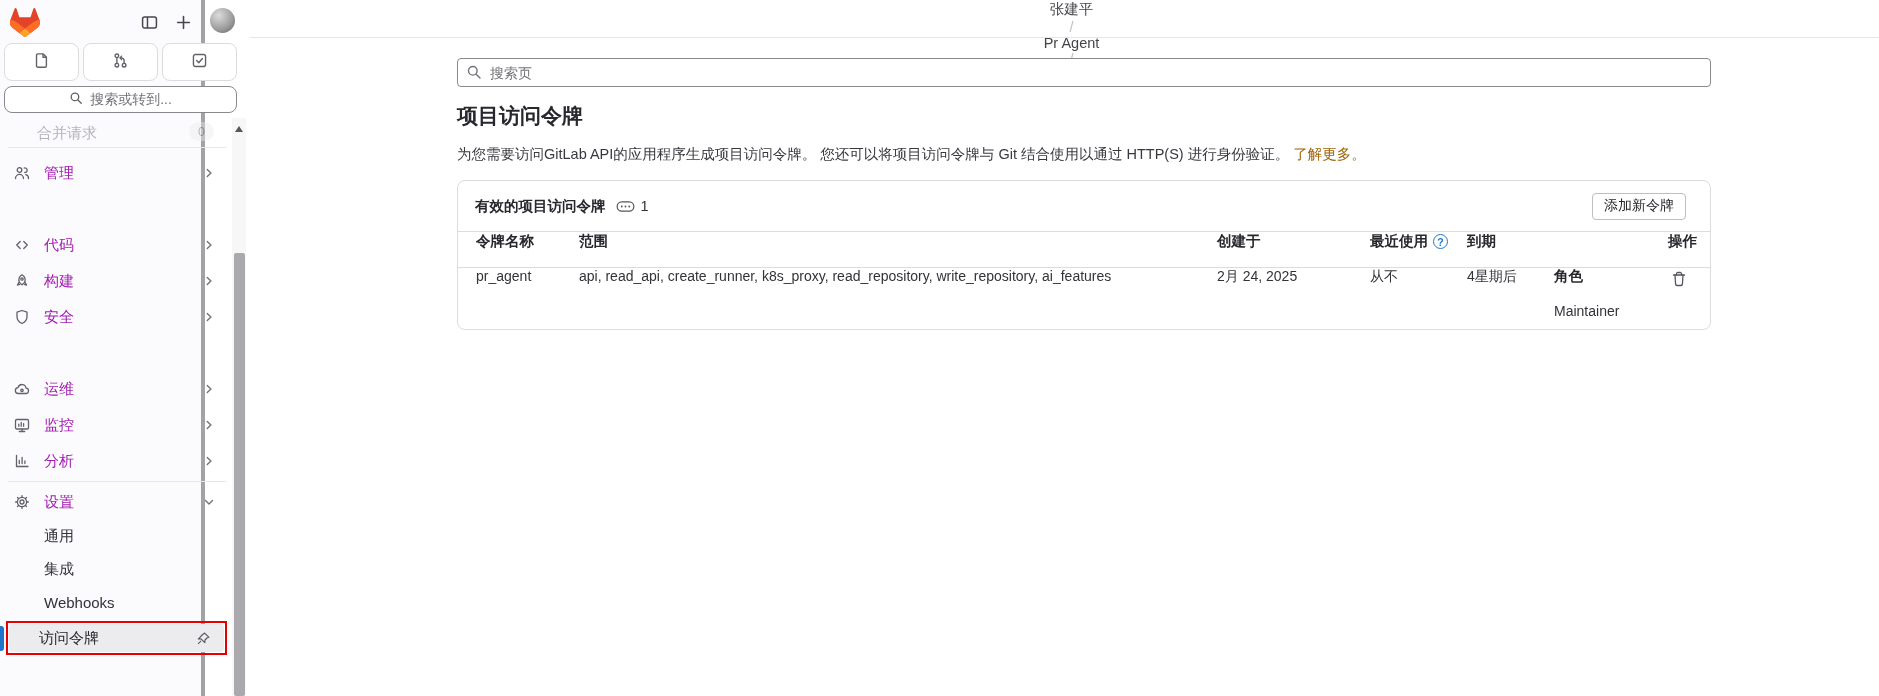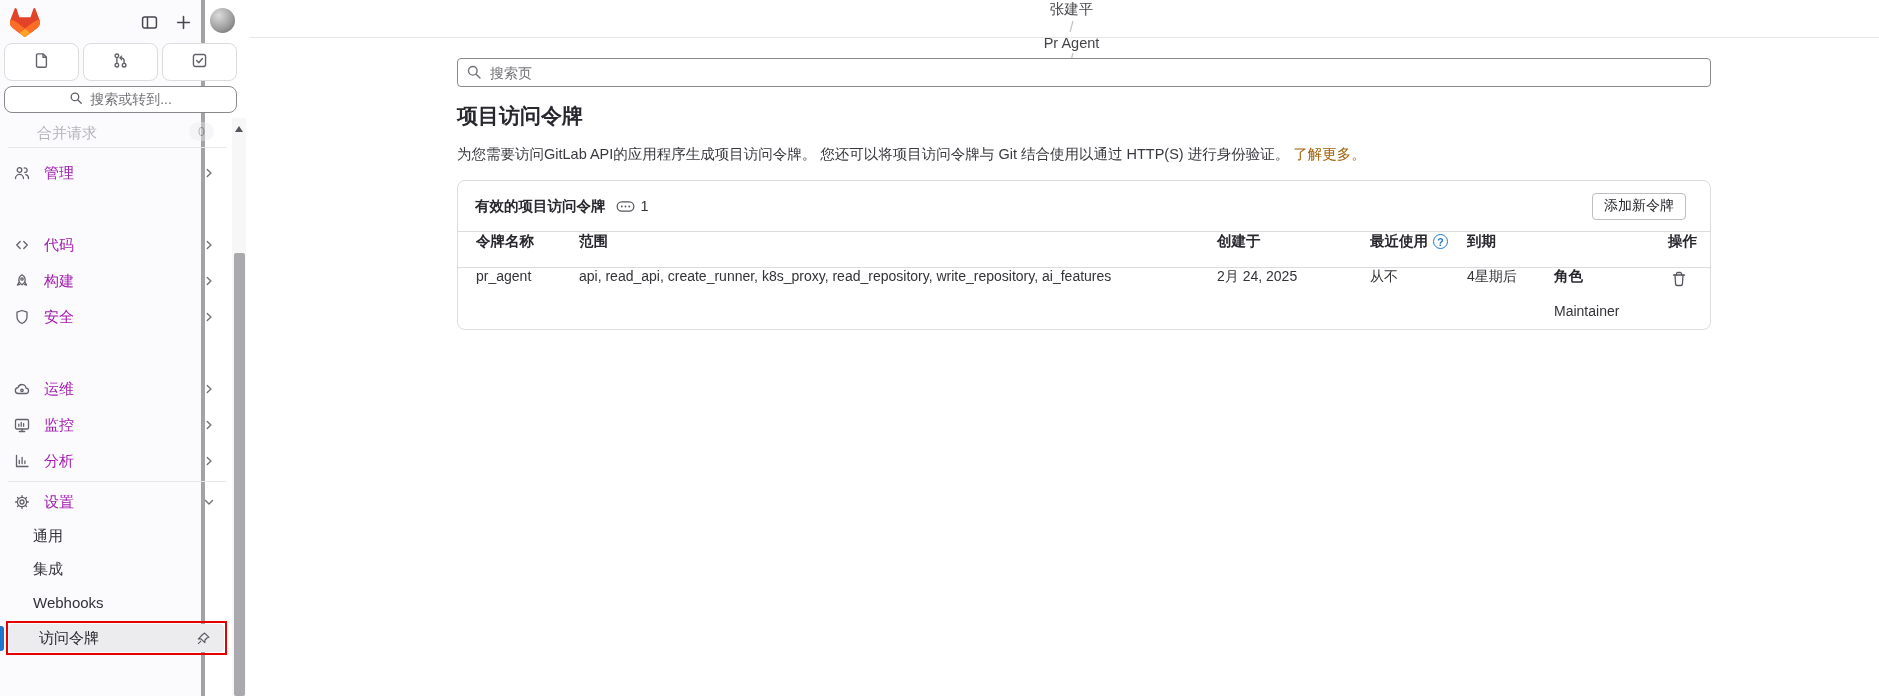--- a/index.html
+++ b/index.html
@@ -50,21 +50,21 @@
     position:absolute; left:8px; width:218px; height:34px; border-radius:4px;
     display:flex; align-items:center; cursor:pointer; font-size:15px; color:#a21caf;
   }
   .nav-ico { width:16px; height:16px; margin-left:6px; display:flex; align-items:center; }
   .nav-label { margin-left:14px; flex:1; }
   .nav-chev { width:14px; height:14px; margin-right:10px; display:flex; align-items:center; }
   .sub-item {
     position:absolute; left:8px; width:218px; height:29px; border-radius:4px;
     display:flex; align-items:center; cursor:pointer; font-size:15px; color:#333238;
   }
-  .sub-item .nav-label { margin-left:25px; }
+  .sub-item .nav-label { margin-left:36px; }
   .active-wrap {
     position:absolute; left:6px; top:621px; width:221px; height:34px;
     border:2px solid #e60000; display:flex; align-items:center;
   }
   .active-inner {
     position:absolute; inset:1px; background:#ececef; border-radius:4px;
     display:flex; align-items:center; cursor:pointer; font-size:15px; color:#28272d;
   }
   .active-inner .nav-label { margin-left:30px; flex:1; }
   .pin-btn { width:16px; height:16px; margin-right:12px; cursor:pointer; display:flex; align-items:center; }

